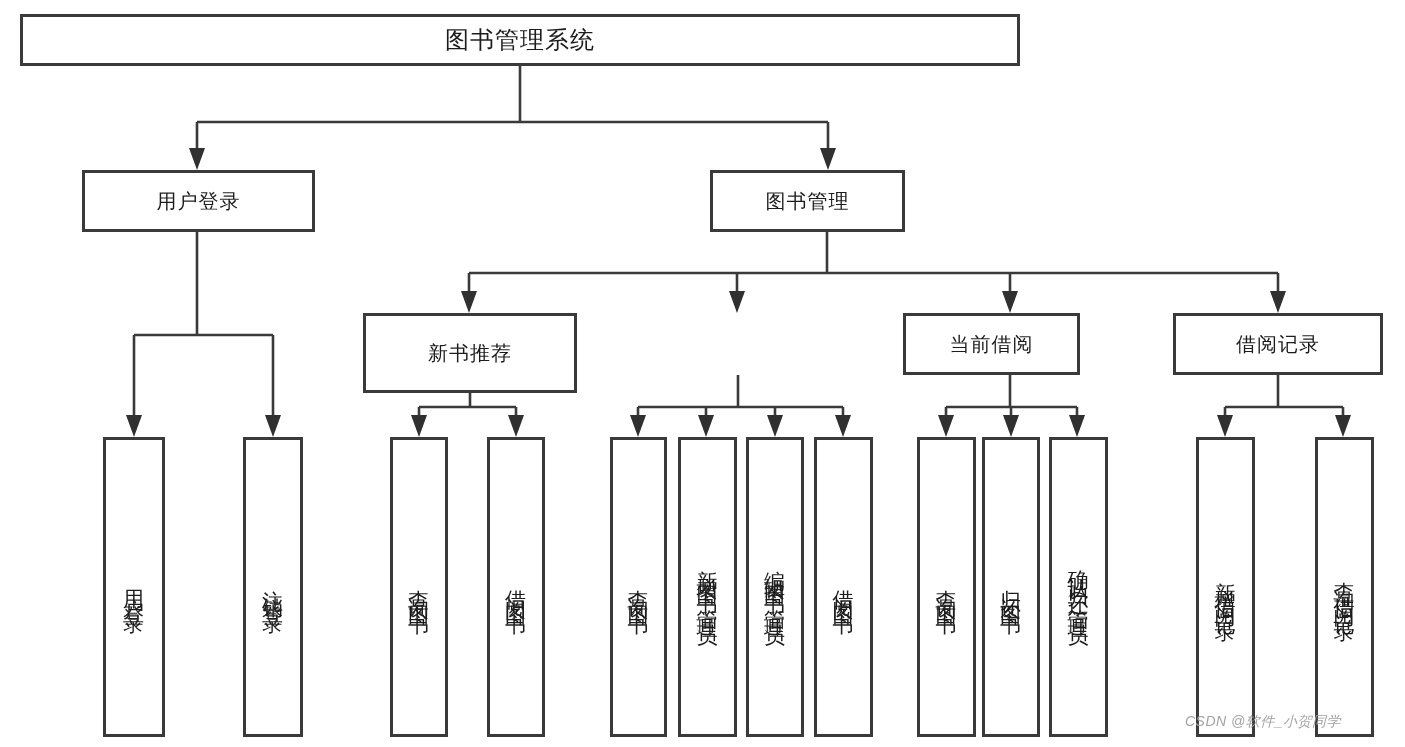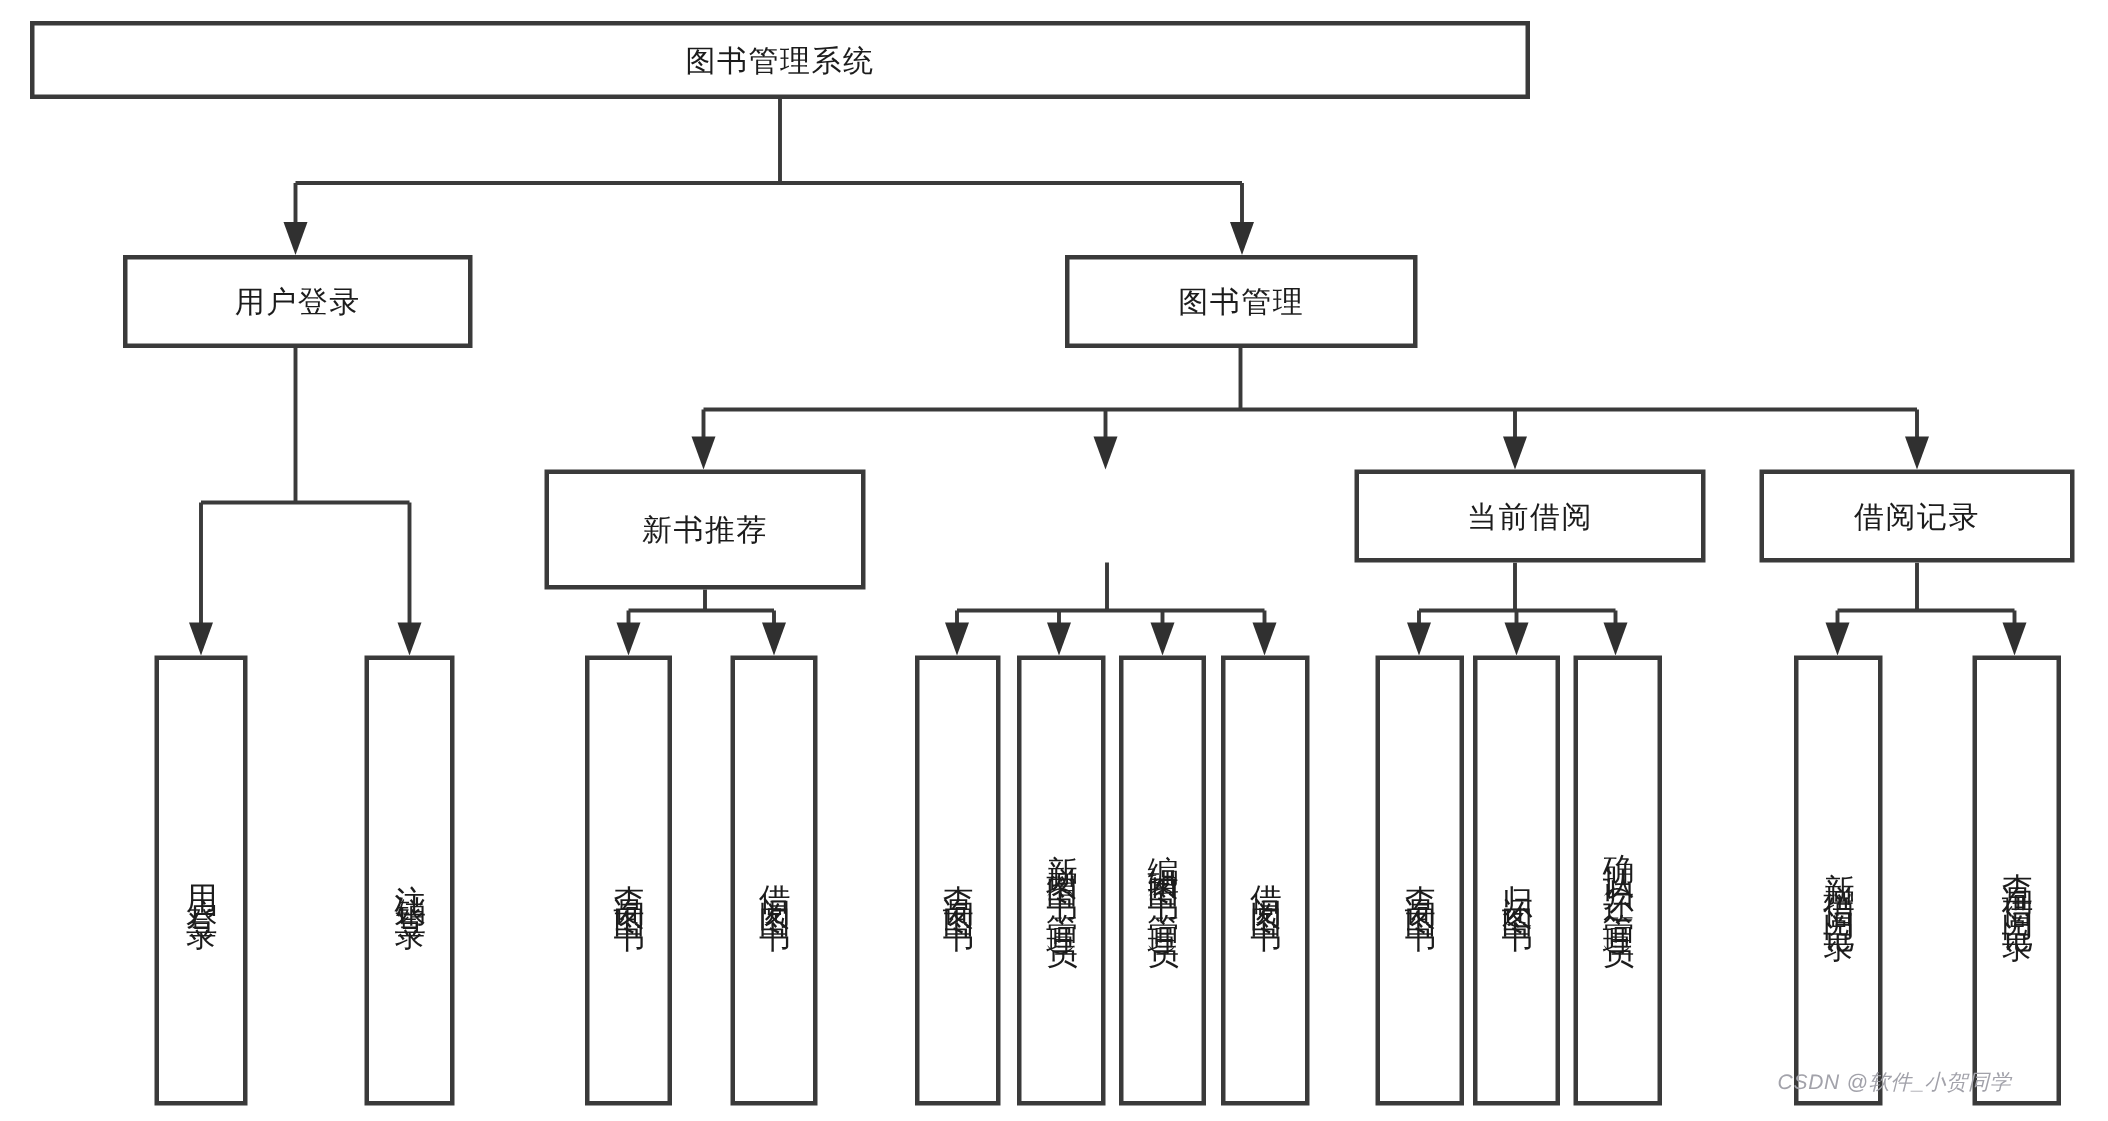--- a/index.html
+++ b/index.html
@@ -17,21 +17,21 @@
     border: 3px solid #3a3a3a;
     background: #ffffff;
     color: #1c1c1c;
     display: flex;
     align-items: center;
     justify-content: center;
     text-align: center;
     z-index: 2;
   }
   .h-node { font-size: 20px; letter-spacing: 1px; }
-  .root-node { font-size: 20px; letter-spacing: 1px; }
+  .root-node { font-size: 24px; letter-spacing: 1px; }
   .leaf {
     writing-mode: vertical-rl;
     text-orientation: mixed;
     font-size: 21px;
     letter-spacing: 8px;
     line-height: 1;
     padding-top: 4px;
   }
   #connectors {
     position: absolute;
@@ -103,24 +103,24 @@
     <g>
       <path d="M1278 375 V407 M1225 407 H1343 M1225 407 V417 M1343 407 V417"></path>
       <polygon points="1217,415 1233,415 1225,437"></polygon>
       <polygon points="1335,415 1351,415 1343,437"></polygon>
     </g>
   </svg>
 
   <div class="node root-node" style="left:20px; top:14px; width:1000px; height:52px;">图书管理系统</div>
 
   <div class="node h-node" style="left:82px; top:170px; width:233px; height:62px;">用户登录</div>
-  <div class="node h-node" style="left:710px; top:170px; width:235px; height:62px;">图书管理</div>
+  <div class="node h-node" style="left:710px; top:170px; width:195px; height:62px;">图书管理</div>
 
   <div class="node h-node" style="left:363px; top:313px; width:214px; height:80px;">新书推荐</div>
-  <div class="node h-node" style="left:903px; top:313px; width:234px; height:62px;">当前借阅</div>
+  <div class="node h-node" style="left:903px; top:313px; width:177px; height:62px;">当前借阅</div>
   <div class="node h-node" style="left:1173px; top:313px; width:210px; height:62px;">借阅记录</div>
 
   <div class="node leaf" style="left:103px; top:437px; width:62px; height:300px;">用户登录</div>
   <div class="node leaf" style="left:243px; top:437px; width:60px; height:300px;">注销登录</div>
 
   <div class="node leaf" style="left:390px; top:437px; width:58px; height:300px;">查询图书</div>
   <div class="node leaf" style="left:487px; top:437px; width:58px; height:300px;">借阅图书</div>
 
   <div class="node leaf" style="left:610px; top:437px; width:57px; height:300px;">查询图书</div>
   <div class="node leaf" style="left:678px; top:437px; width:59px; height:300px;">新增图书（管理员）</div>

